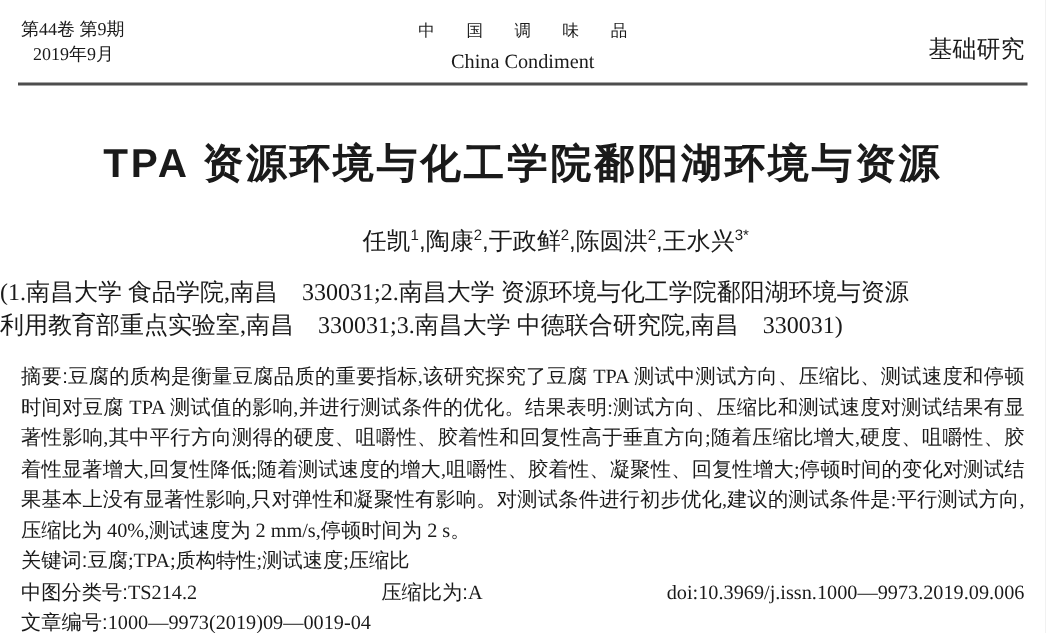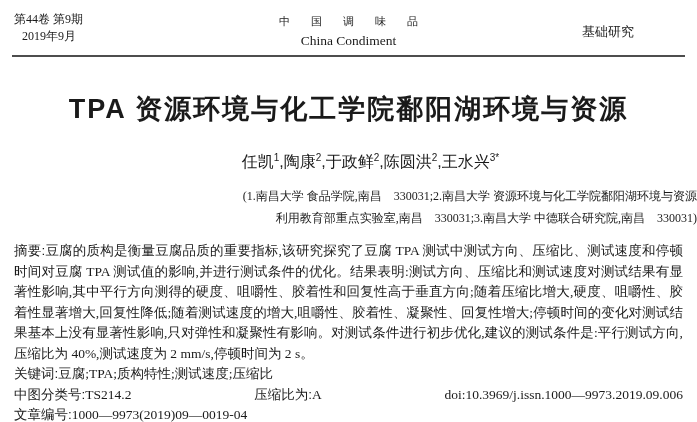--- a/index.html
+++ b/index.html
@@ -32,22 +32,22 @@
     text-indent: 9px;
     line-height: 20px;
   }
   .header-center .en {
     font-size: 13.5px;
     font-weight: 400;
     line-height: 19px;
   }
   .header-right {
     width: 150px;
-    text-align: center;
-    font-size: 13px;
+    text-align: right;
+    font-size: 16px;
     padding-top: 12px;
     font-family: "Liberation Sans", "DejaVu Sans", sans-serif;
   }
   .rule {
     margin: 5px 12px 0 12px;
     border-top: 2px solid #4d4d4d;
   }
   
   .title {
     margin-top: 36px;
@@ -63,22 +63,22 @@
     text-align: center;
     font-size: 16px;
     line-height: 20px;
     font-family: "Liberation Sans", "DejaVu Sans", sans-serif;
     font-weight: 400;
     margin-left: 44px;
   }
   .authors sup { font-size: 10px; }
   .affiliations {
     margin-top: 13px;
-    text-align: right;
-    font-size: 12px;
+    text-align: left;
+    font-size: 16px;
     line-height: 22px;
   }
   
   .meta {
     margin: 12px 14px 0 14px;
     font-size: 13.5px;
     line-height: 20.5px;
   }
   .meta p { text-align: justify; }
   .lbl {

